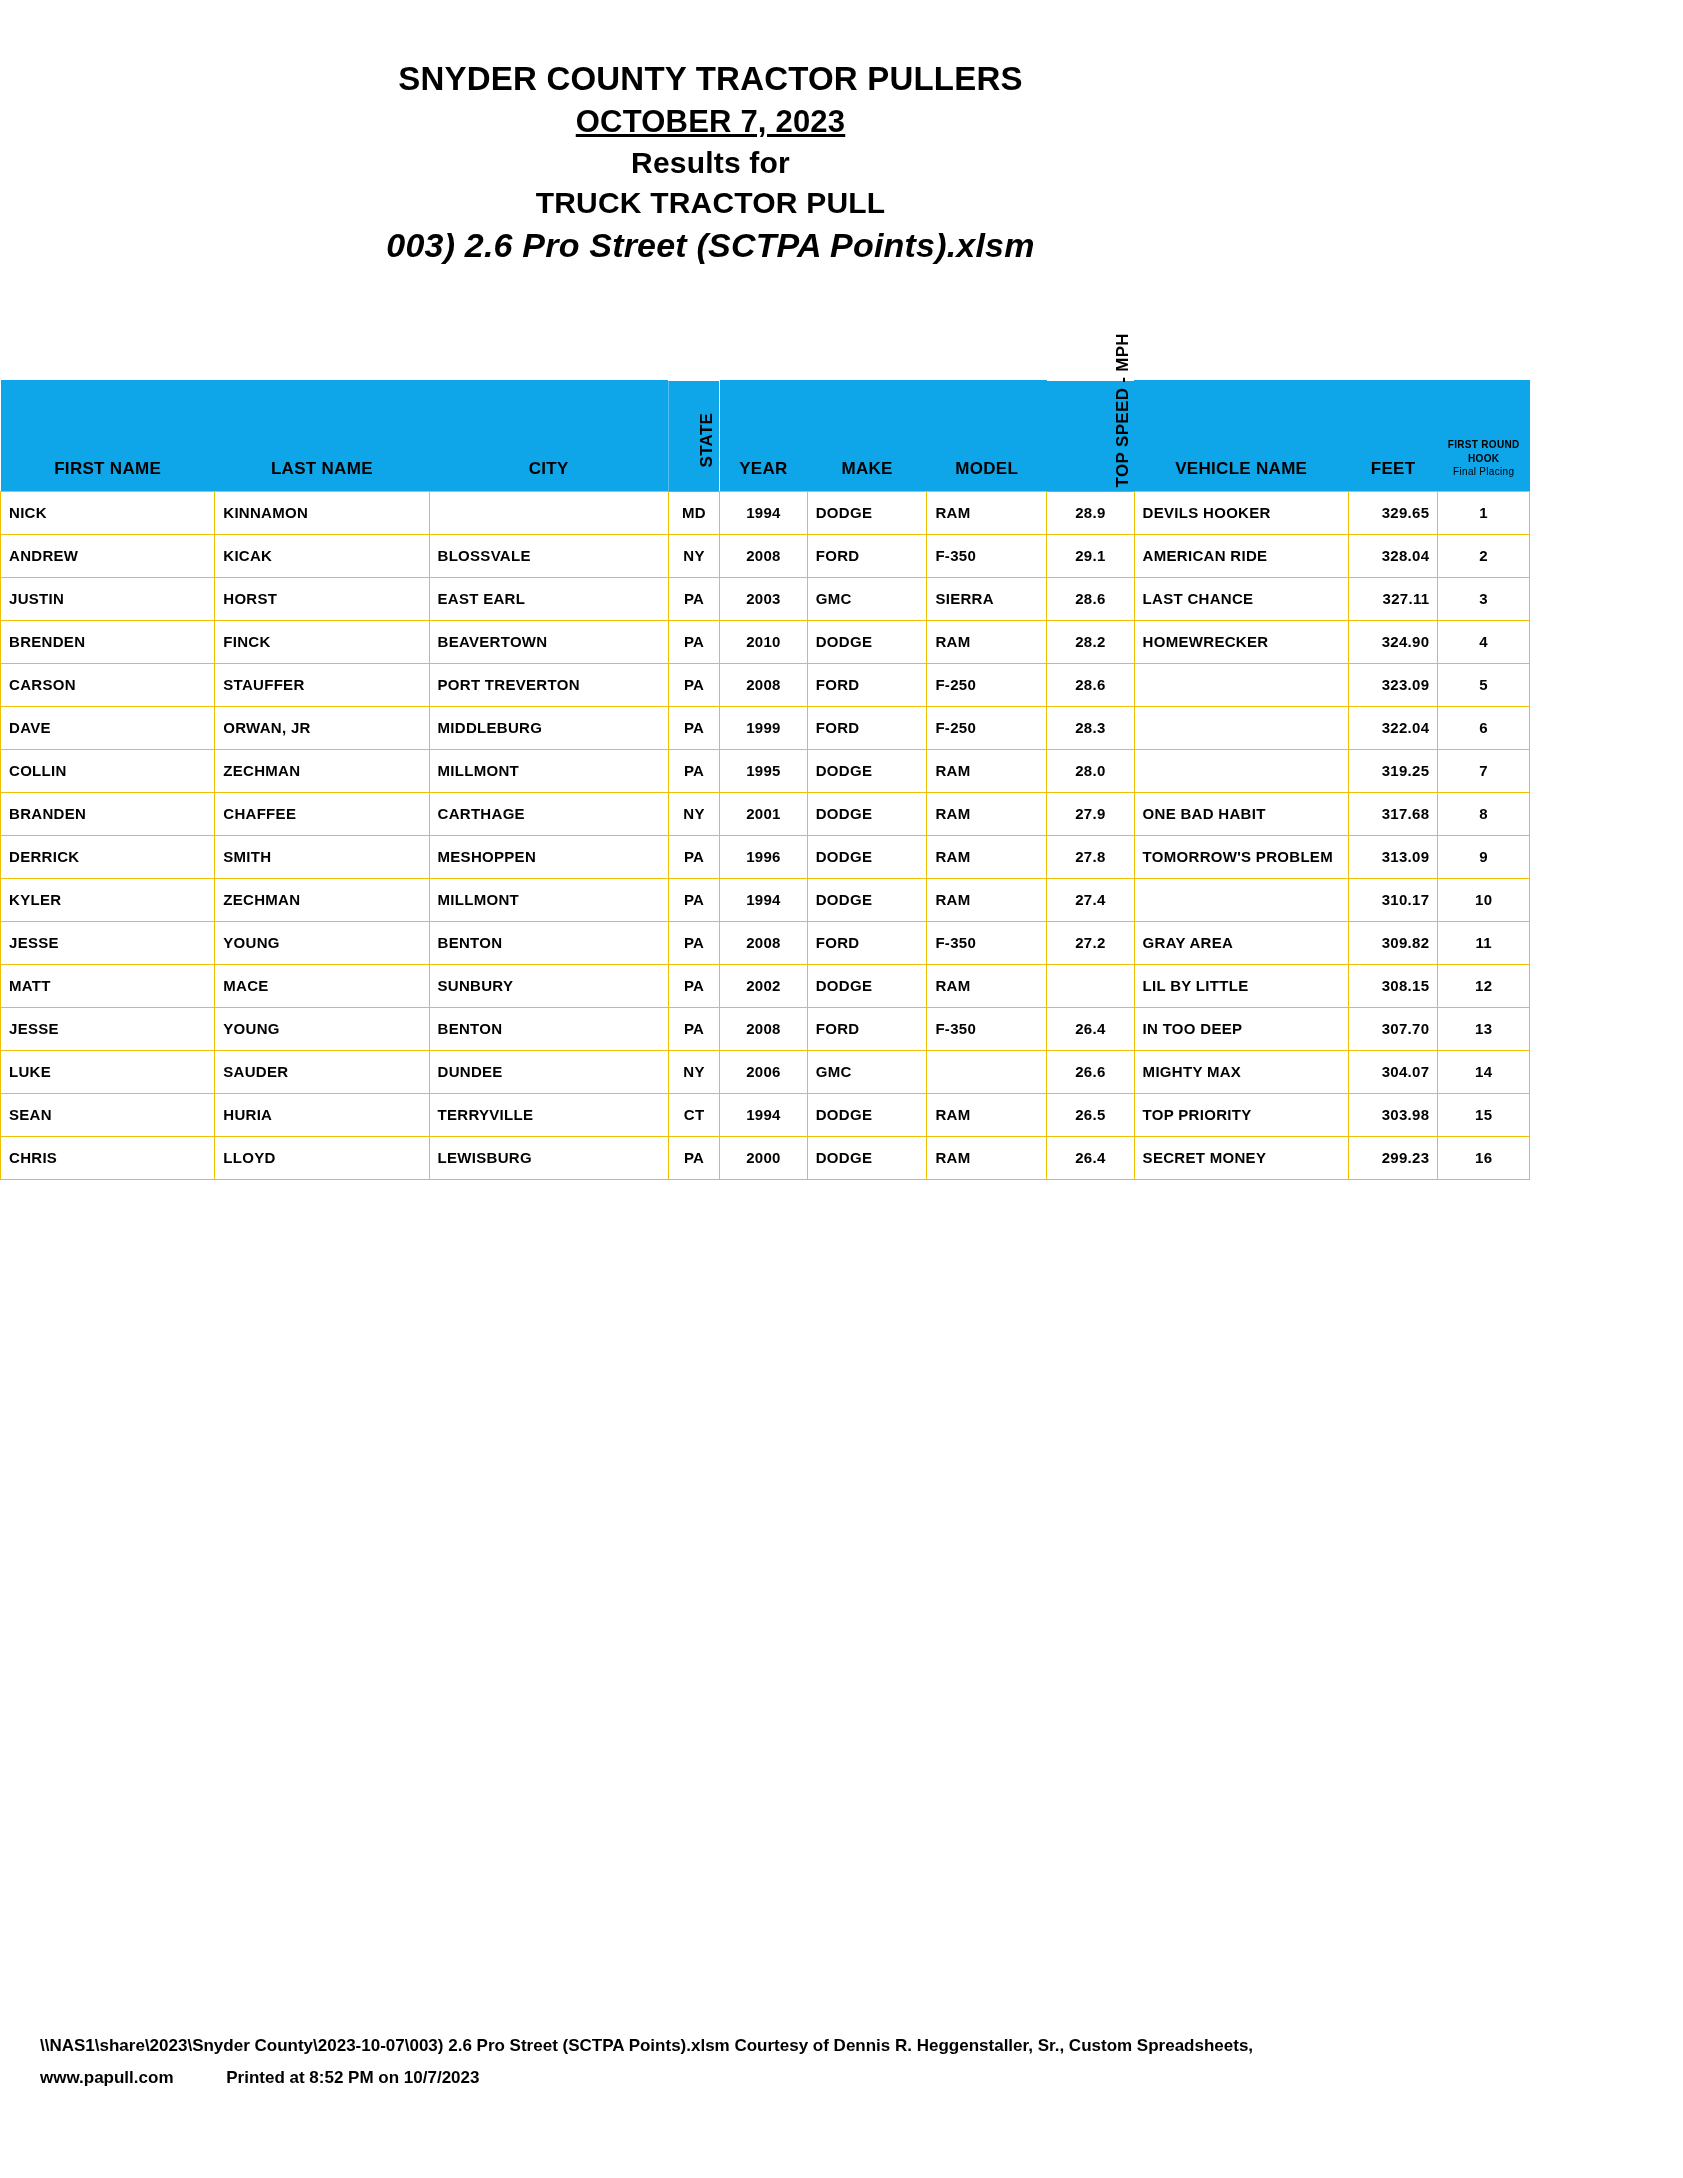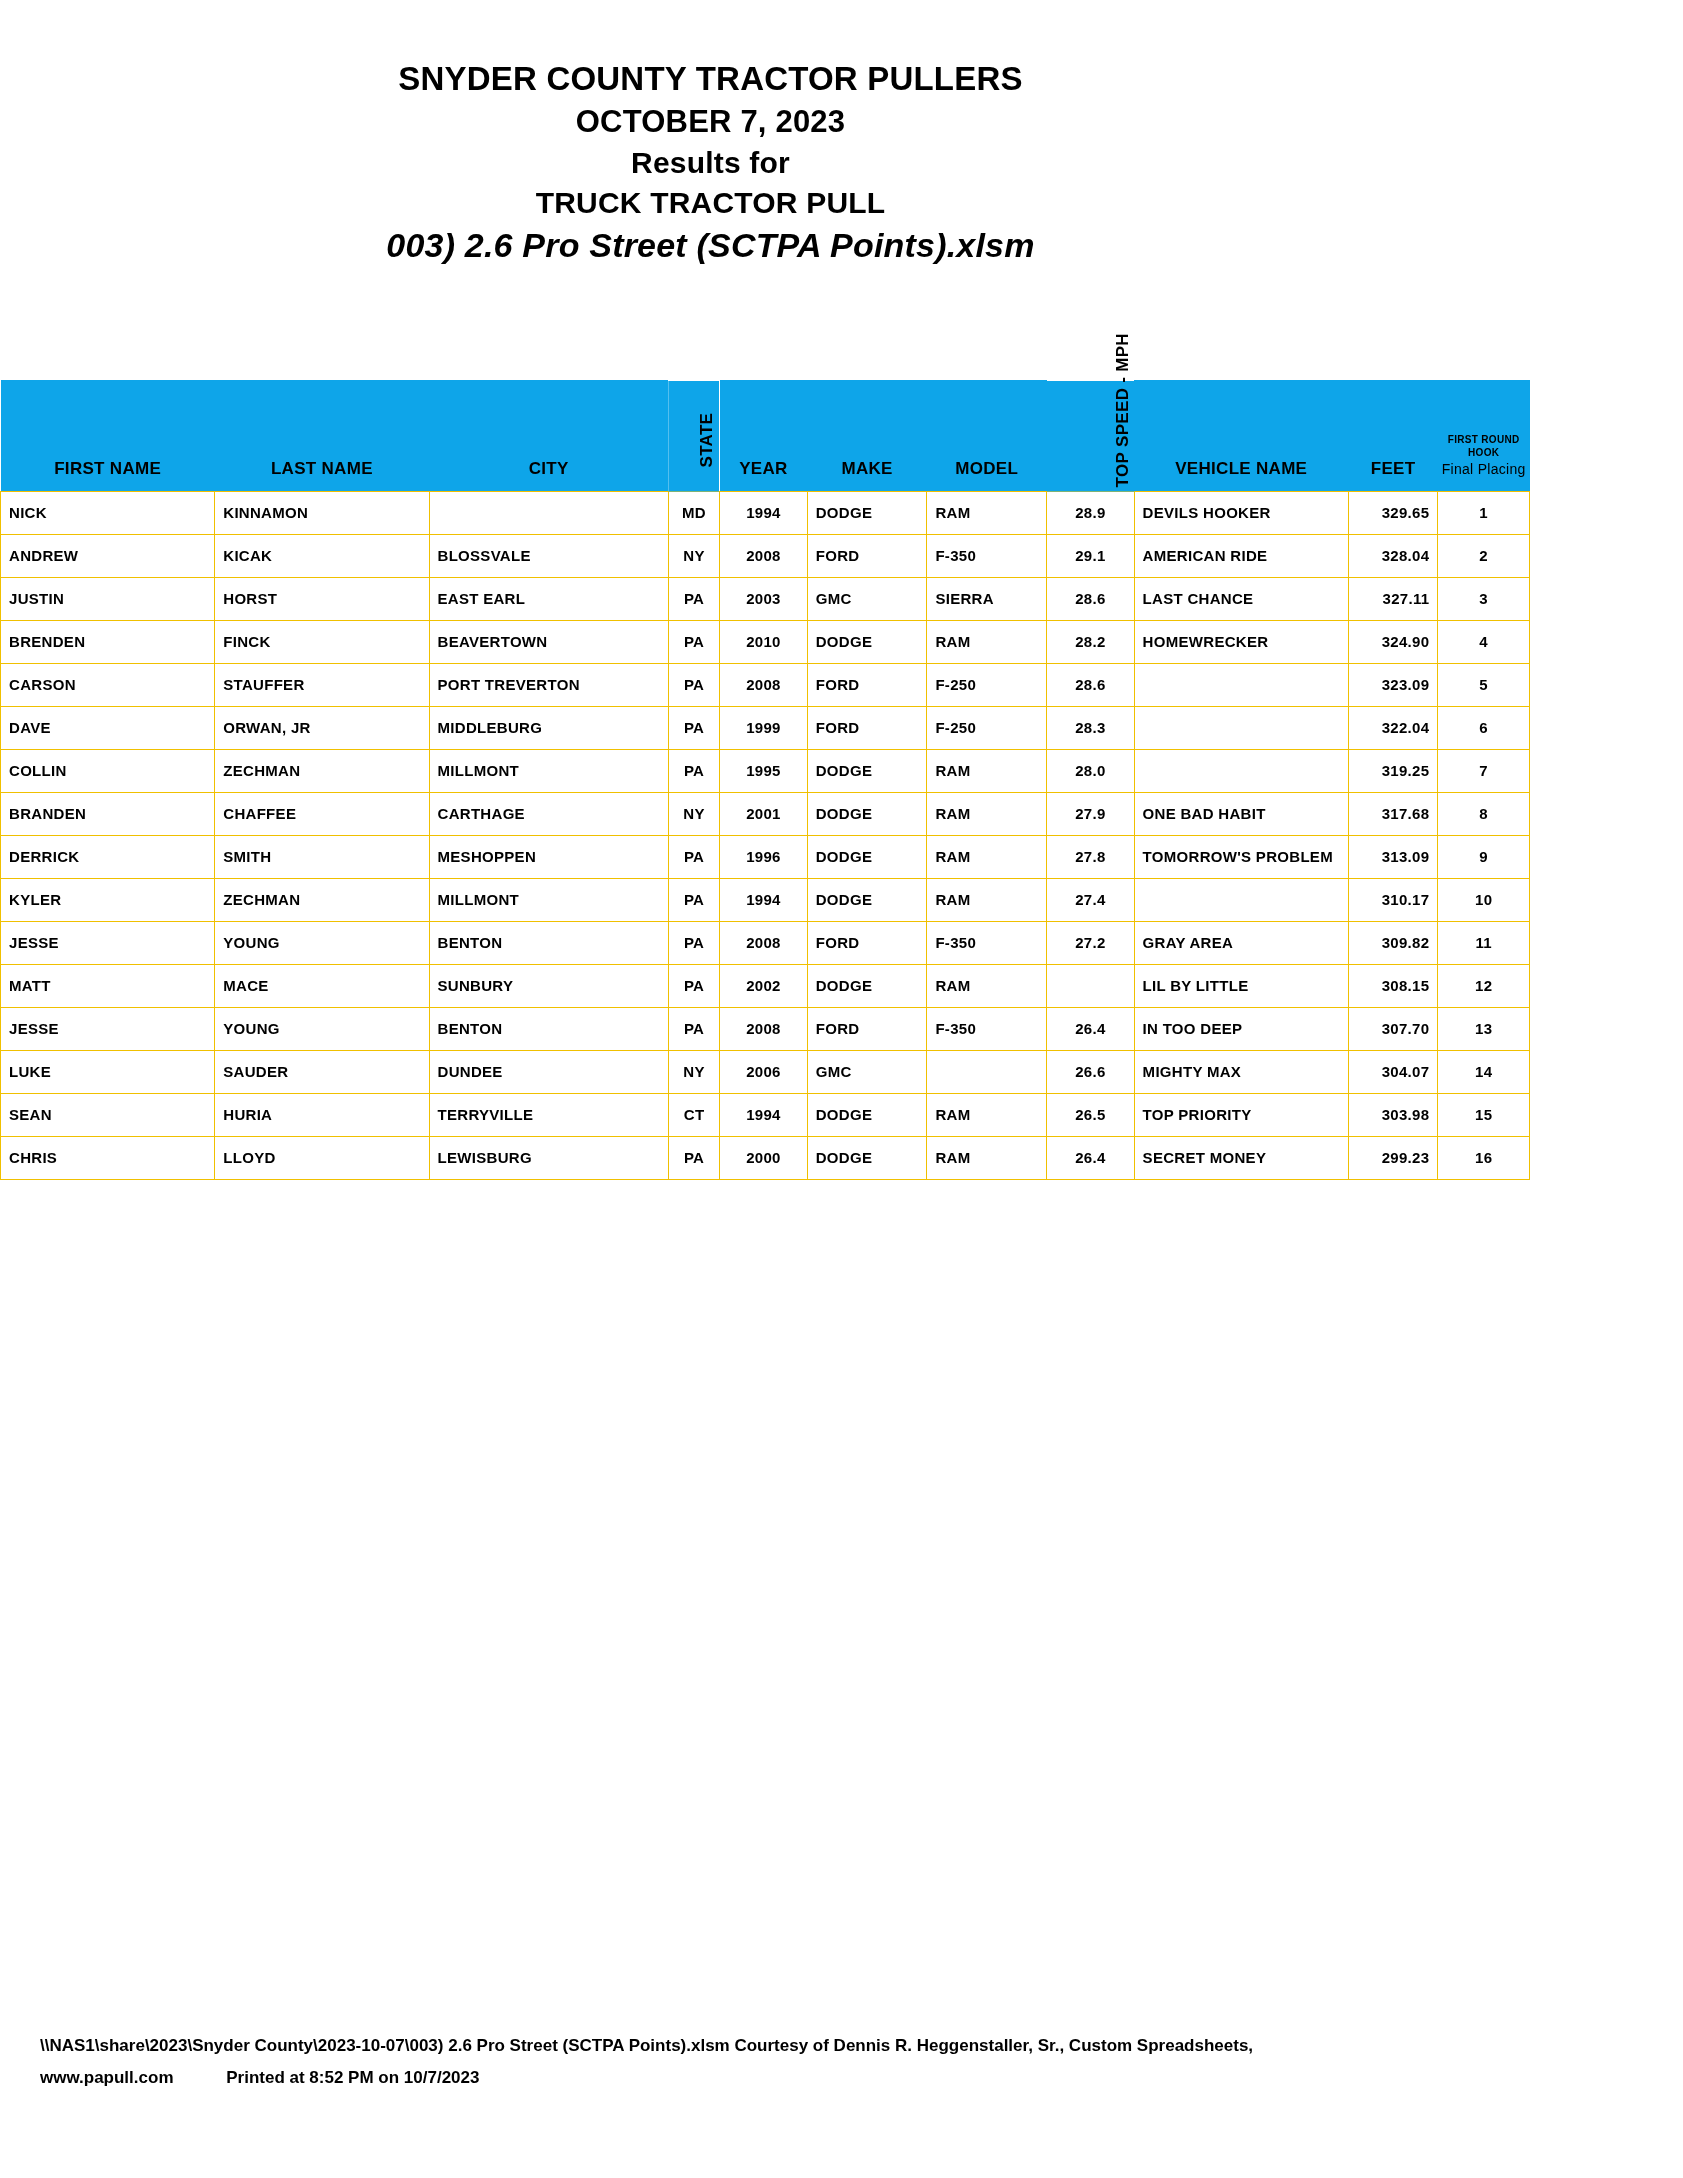--- a/index.html
+++ b/index.html
@@ -25,21 +25,21 @@
   .header-block {
     text-align: center;
     padding-top: 57px;
   }
   .header-block .line {
     font-weight: bold;
     letter-spacing: 0.2px;
     line-height: 1.34;
   }
   .h-1 { font-size: 33px; }
-  .h-2 { font-size: 31px; }
+  .h-2 { font-size: 31px; text-decoration: underline; }
   .h-3 { font-size: 30px; }
   .h-4 { font-size: 30px; }
   .h-5 { font-size: 34px; font-style: italic; }
 
   .table-wrap {
     margin: 0 auto;
     margin-top: 111px;
     width: 1530px;
   }
   table.results {
@@ -78,21 +78,21 @@
   th.hook-head {
     font-size: 11px;
     line-height: 1.35;
     padding-bottom: 12px;
   }
   th.hook-head .sub {
     font-size: 10px;
     font-weight: bold;
   }
   th.hook-head .sub2 {
-    font-size: 14px;
+    font-size: 10px;
     font-weight: normal;
   }
 
   table.results tbody td {
     border: 1px solid #f0c000;
     font-size: 15px;
     font-weight: bold;
     padding: 9px 8px;
     height: 24px;
     vertical-align: middle;

